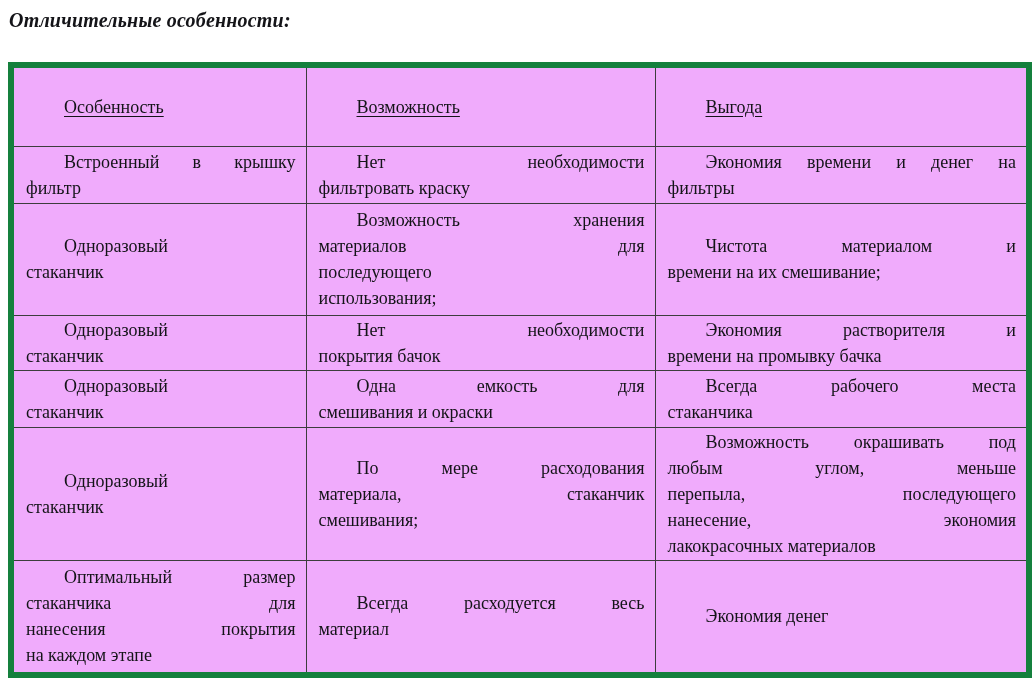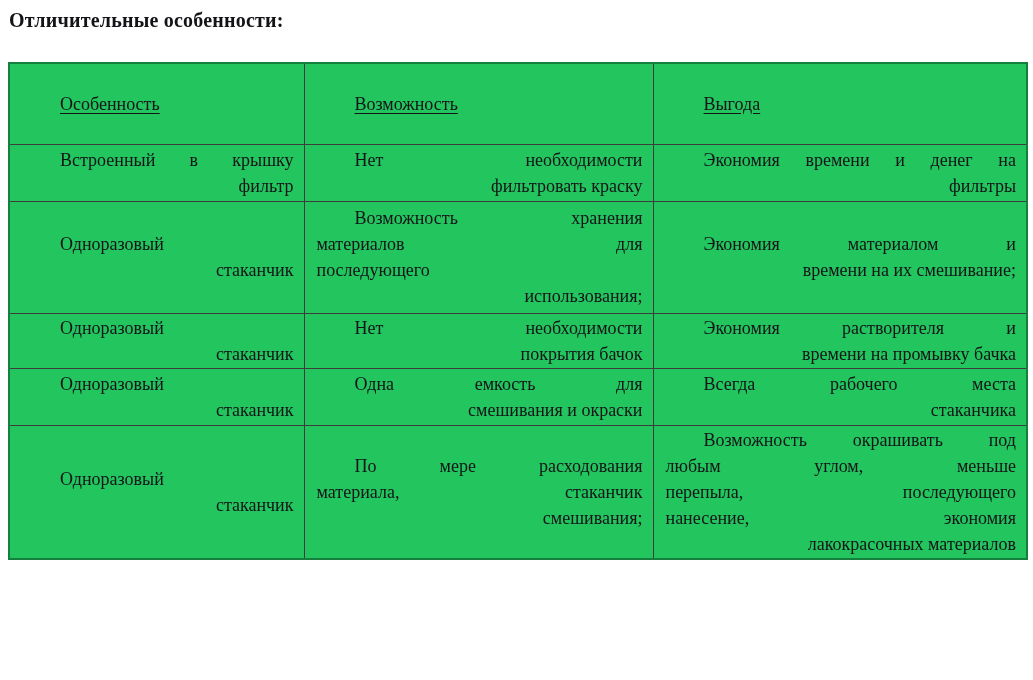--- a/index.html
+++ b/index.html
@@ -4,27 +4,27 @@
 <style>
   * { margin: 0; padding: 0; box-sizing: border-box; }
   html, body { background: #ffffff; }
   body {
     width: 1033px; height: 680px; overflow: hidden;
     font-family: "Liberation Serif", "DejaVu Serif", serif;
     color: #141418;
   }
   .title {
     font-size: 20px; font-weight: bold;
-    margin: 9px 0 0 9px; letter-spacing: 0.2px;
+    margin: 9px 0 0 9px; letter-spacing: 0.2px; font-style: italic;
   }
   table.features {
     border-collapse: collapse; table-layout: fixed;
     width: 1018px; margin: 30px 0 0 8px;
-    border: 2px solid #15803d;
-    background: #22c55e;
+    border: 6px solid #15803d;
+    background: #f0abfc;
   }
   th, td {
     border: 1.5px solid #3d3d3d;
     vertical-align: middle;
     padding: 1px 10px 1px 12px;
     font-size: 18px; line-height: 26px;
     font-weight: normal; text-align: left;
   }
   col.c1 { width: 295px; }
   col.c2 { width: 349px; }
@@ -33,21 +33,21 @@
   tr.r1 { height: 57px; margin-left: 19px; }
   tr.r2 { height: 112px; }
   tr.r3 { height: 54px; }
   tr.r4 { height: 57px; }
   tr.r5 { height: 133px; }
   tr.r6 { height: 115px; }
   .hdr {
     display: inline-block; margin-left: 38px;
     text-decoration: underline; text-underline-offset: 3px;
   }
-  .tline { text-align: right; }
+  .tline { text-align: left; }
   .tline-just { text-align: justify; text-align-last: justify; }
   .tline-first { text-indent: 38px; }
 </style>
 </head>
 <body>
 
 <div class="page">
   <h1 class="title">Отличительные особенности:</h1>
 
   <table class="features">
@@ -83,21 +83,21 @@
             <div class="tline tline-just tline-first">Одноразовый</div>
             <div class="tline">стаканчик</div>
           </td>
         <td>
             <div class="tline tline-just tline-first">Возможность хранения</div>
             <div class="tline tline-just">материалов для</div>
             <div class="tline tline-just">последующего</div>
             <div class="tline">использования;</div>
           </td>
         <td>
-            <div class="tline tline-just tline-first">Экономия материалом и</div>
+            <div class="tline tline-just tline-first">Чистота материалом и</div>
             <div class="tline">времени на их смешивание;</div>
           </td>
       </tr>
       <tr class="r3">
         <td>
             <div class="tline tline-just tline-first">Одноразовый</div>
             <div class="tline">стаканчик</div>
           </td>
         <td>
             <div class="tline tline-just tline-first">Нет необходимости</div>
@@ -133,15 +133,30 @@
             <div class="tline">смешивания;</div>
           </td>
         <td>
             <div class="tline tline-just tline-first">Возможность окрашивать под</div>
             <div class="tline tline-just">любым углом, меньше</div>
             <div class="tline tline-just">перепыла, последующего</div>
             <div class="tline tline-just">нанесение, экономия</div>
             <div class="tline">лакокрасочных материалов</div>
           </td>
       </tr>
+      <tr class="r6">
+        <td>
+            <div class="tline tline-just tline-first">Оптимальный размер</div>
+            <div class="tline tline-just">стаканчика для</div>
+            <div class="tline tline-just">нанесения покрытия</div>
+            <div class="tline">на каждом этапе</div>
+          </td>
+        <td>
+            <div class="tline tline-just tline-first">Всегда расходуется весь</div>
+            <div class="tline">материал</div>
+          </td>
+        <td>
+            <div class="tline tline-first">Экономия денег</div>
+          </td>
+      </tr>
     </tbody>
   </table>
 </div>
 
 </body></html>

